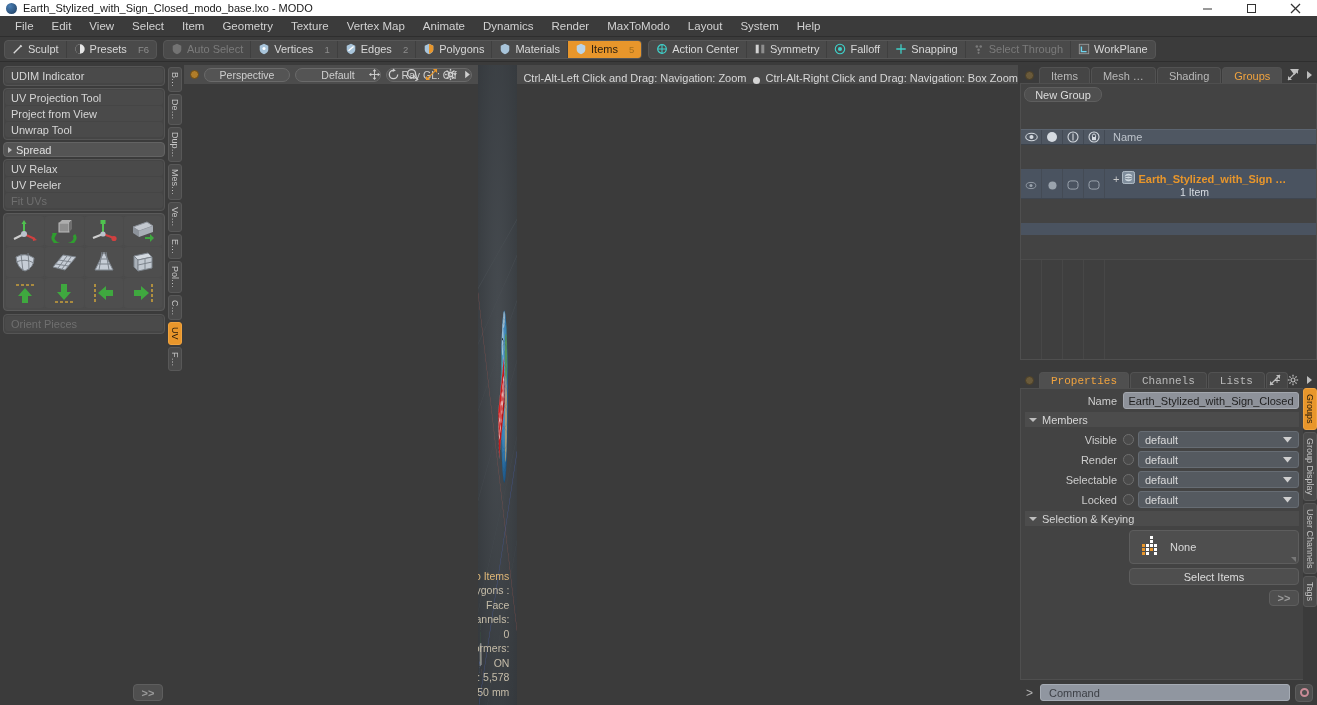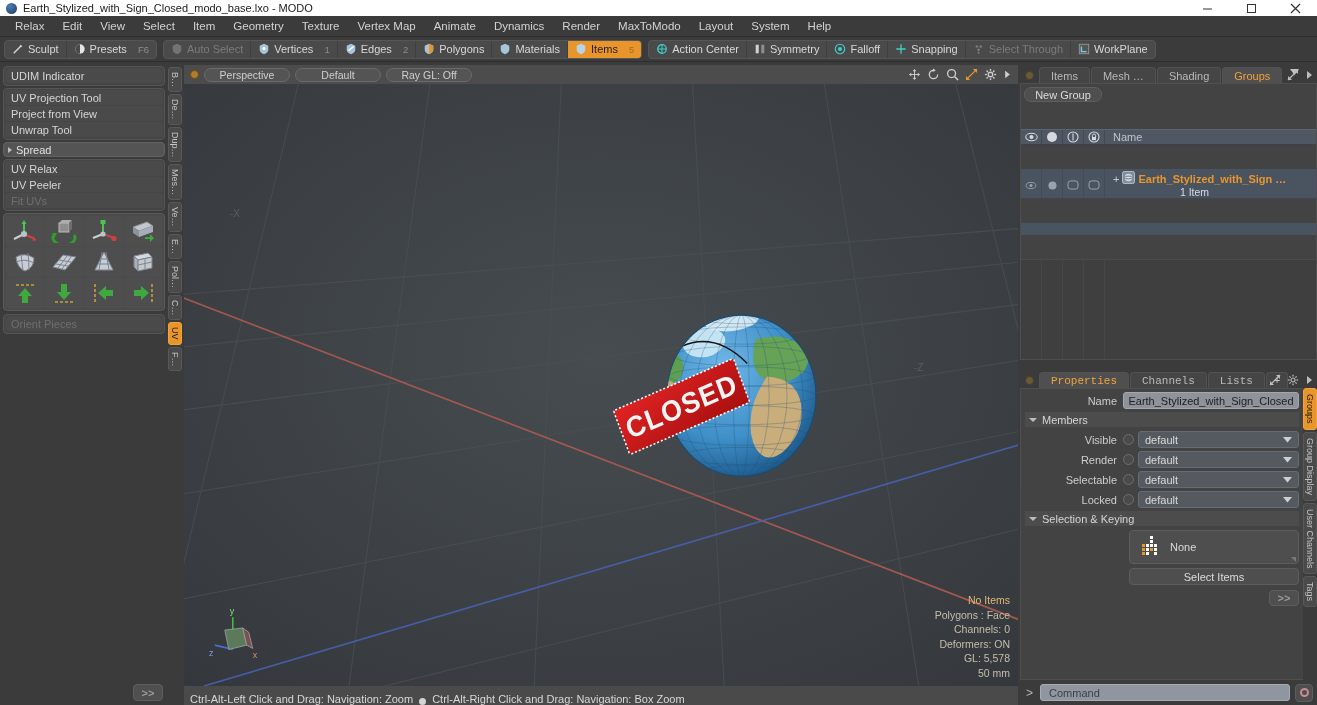--- a/index.html
+++ b/index.html
@@ -106,21 +106,21 @@
   .vtabs { width: 14px; background: #3b3b3b; padding-top: 4px; display: flex; flex-direction: column; gap: 2px; }
   .vtab {
     background: #4a4a4a; border: 1px solid #585858; border-radius: 3px;
     writing-mode: vertical-rl; font-size: 9px; color: #c5c5c5;
     display: flex; align-items: center; justify-content: center;
     padding: 4px 0; letter-spacing: 0px; white-space: nowrap; overflow: hidden;
   }
   .vtab.active { background: #e8962b; color: #241a0c; border-color: #f0a33f; }
 
   
-  .viewwrap { flex: 1; display: flex; flex-direction: column; background: #3b3b3b; padding: 2px 2px 0 2px;}
+  .viewwrap { flex: 1; display: flex; flex-direction: row; background: #3b3b3b; padding: 2px 2px 0 2px;}
   .vp-header { height: 19px; background: #4c4c4c; display: flex; align-items: center; gap: 5px; padding: 0 6px; position: relative;}
   .vp-dot { width: 9px; height: 9px; border-radius: 50%; background: #b07d2a; border:1px solid #6b4c16;}
   .vp-pill {
     height: 14px; min-width: 86px; border: 1px solid #6a6a6a; border-radius: 7px;
     background: #545454; font-size: 10.5px; color: #cfcfcf;
     display: flex; align-items: center; justify-content: center; padding: 0 10px;
   }
   .vp-icons { position: absolute; right: 6px; top: 0; height: 19px; display: flex; align-items: center; gap: 6px; }
   .vp-icons svg { display: block; }
 
@@ -251,21 +251,21 @@
       <div class="win-btn">
         <svg width="11" height="11" viewBox="0 0 11 11">
             <line x1="1" y1="1" x2="10" y2="10" stroke="#333" stroke-width="1.2"></line>
             <line x1="10" y1="1" x2="1" y2="10" stroke="#333" stroke-width="1.2"></line>
           </svg>
       </div>
     </div>
   </div>
 
   <div class="menubar">
-    <div class="menu-item">Relax</div>
+    <div class="menu-item">File</div>
     <div class="menu-item">Edit</div>
     <div class="menu-item">View</div>
     <div class="menu-item">Select</div>
     <div class="menu-item">Item</div>
     <div class="menu-item">Geometry</div>
     <div class="menu-item">Texture</div>
     <div class="menu-item">Vertex Map</div>
     <div class="menu-item">Animate</div>
     <div class="menu-item">Dynamics</div>
     <div class="menu-item">Render</div>

